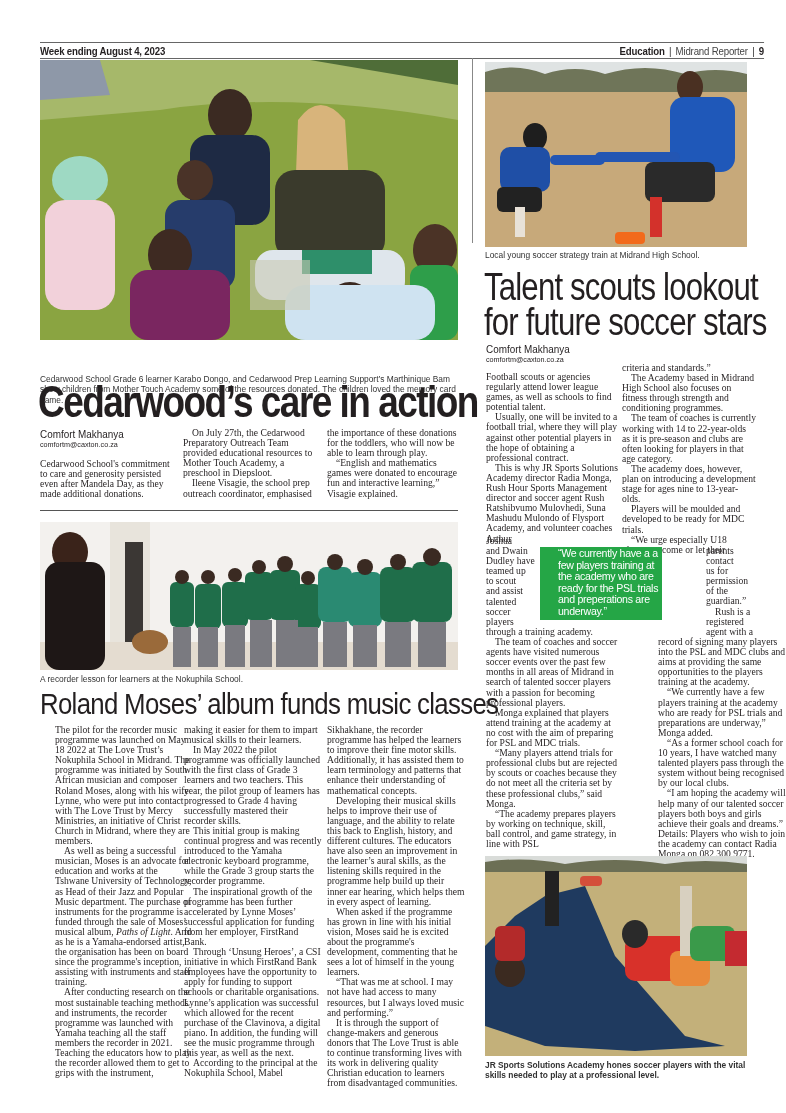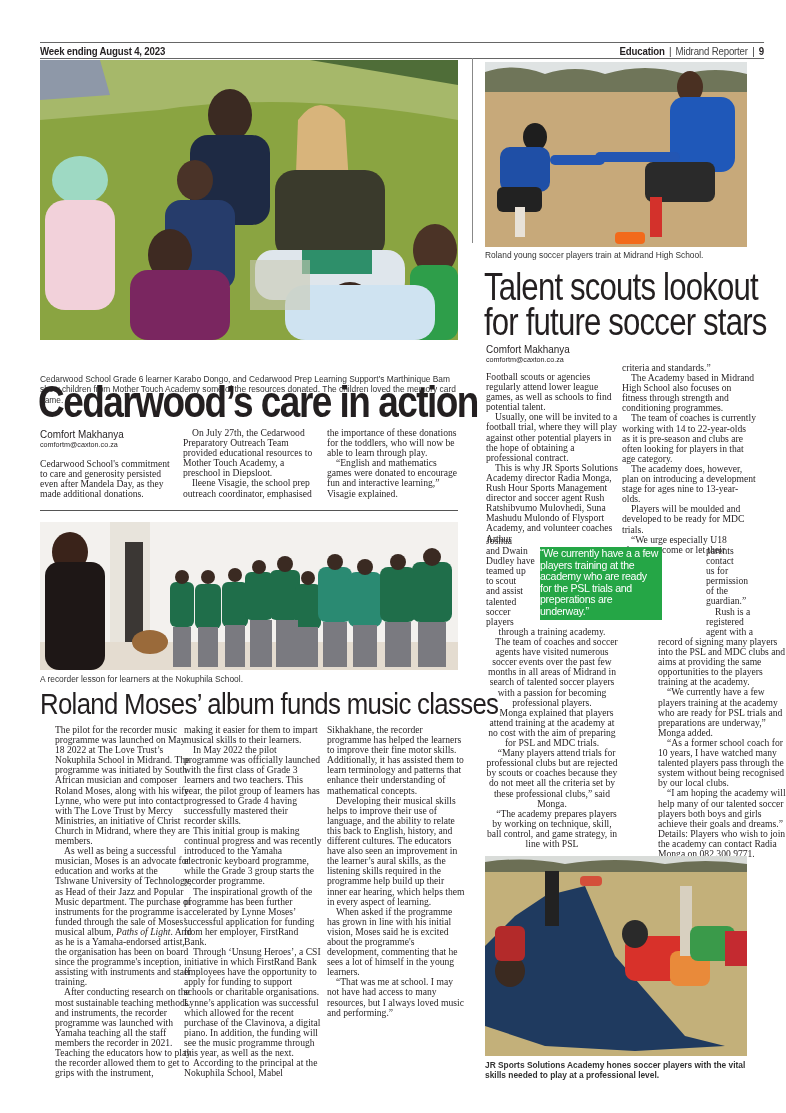--- a/index.html
+++ b/index.html
@@ -29,21 +29,21 @@
   .hl-roland { font-family: "Liberation Sans", sans-serif; font-weight: normal; font-size: 30px; letter-spacing: -0.8px; color: #231f20; white-space: nowrap; transform: scaleX(0.86); transform-origin: left top; line-height: 32px; }
 
   .byline-name { font-family: "Liberation Sans", sans-serif; font-size: 11px; line-height: 12px; color: #231f20; transform: scaleX(0.9); transform-origin: left top; white-space: nowrap; }
   .byline-email { font-family: "Liberation Sans", sans-serif; font-size: 8px; line-height: 10px; color: #231f20; transform: scaleX(0.9); transform-origin: left top; white-space: nowrap; }
 
   .body-col { font-family: "Liberation Serif", serif; font-size: 9.6px; line-height: 10.1px; color: #231f20; text-align: left; }
   .body-col p { text-indent: 9px; }
   .body-col p.noindent { text-indent: 0; }
   .body-col em { font-style: italic; }
 
-  .pullquote { left: 540px; top: 547px; width: 122px; background: #25a646; color: #ffffff; font-family: "Liberation Sans", sans-serif; font-size: 10.6px; line-height: 11.6px; padding: 1px 3px 2px 0; letter-spacing: -0.3px; }
+  .pullquote { left: 540px; top: 547px; width: 122px; background: #25a646; color: #ffffff; font-family: "Liberation Sans", sans-serif; font-size: 10.6px; line-height: 11.6px; padding: 1px 3px 2px 18px; letter-spacing: -0.3px; }
 </style>
 </head>
 <body>
 
 <div class="abs header">
   <span>Week ending August 4, 2023</span>
   <span class="right">
     <span>Education</span>
     <span class="sep">|</span>
     <span class="pub">Midrand Reporter</span>
@@ -95,21 +95,21 @@
     <rect x="160" y="100" width="70" height="40" rx="8" fill="#2a2a2a"></rect>
     <rect x="165" y="135" width="12" height="40" fill="#d3312b"></rect>
     <rect x="130" y="170" width="30" height="12" rx="4" fill="#f26a1b"></rect>
   </svg>
 </div>
 
 <div class="abs vrule"></div>
 
 <div class="abs caption" style="left:40px;top:341px;width:420px;margin-top:33px;">Cedarwood School Grade 6 learner Karabo Dongo, and Cedarwood Prep Learning Support’s  Marthinique Bam show children from Mother Touch Academy some of the resources donated.  The children loved the memory card game.</div>
 
-<div class="abs caption" style="left:485px;top:250px;width:270px;">Roland young soccer players train at Midrand High School.</div>
+<div class="abs caption" style="left:485px;top:250px;width:270px;">Local young soccer strategy train at Midrand High School.</div>
 
 <div class="abs hl-bold" style="left:38px;top:378px;">Cedarwood’s care in action</div>
 
 <div class="abs byline-name" style="left:40px;top:428px;">Comfort Makhanya</div>
 <div class="abs byline-email" style="left:40px;top:440px;">comfortm@caxton.co.za</div>
 
 <div class="abs body-col" style="left:40px;top:459px;width:138px;">
   <p class="noindent">Cedarwood School's commitment to care and generosity persisted even after Mandela Day, as they made additional donations.</p>
 </div>
 <div class="abs body-col" style="left:183px;top:428px;width:132px;">
@@ -186,20 +186,21 @@
   <p>This initial group is making continual progress and was recently introduced to the Yamaha electronic keyboard programme, while the Grade 3 group starts the recorder programme.</p>
   <p>The inspirational growth of the programme has been further accelerated by Lynne Moses’ successful application for funding from her employer, FirstRand Bank.</p>
   <p>Through ‘Unsung Heroes’, a CSI initiative in which FirstRand Bank employees have the opportunity to apply for funding to support schools or charitable organisations. Lynne’s application was successful which allowed for the recent purchase of the Clavinova, a digital piano. In addition, the funding will see the music programme through this year, as well as the next.</p>
   <p>According to the principal at the Nokuphila School, Mabel</p>
 </div>
 <div class="abs body-col" style="left:327px;top:725px;width:138px;">
   <p class="noindent">Sikhakhane, the recorder programme has helped the learners to improve their fine motor skills. Additionally, it has assisted them to learn terminology and patterns that enhance their understanding of mathematical concepts.</p>
   <p>Developing their musical skills helps to improve their use of language, and the ability to relate this back to English, history, and different cultures. The educators have also seen an improvement in the learner’s aural skills, as the listening skills required in the programme help build up their inner ear hearing, which helps them in every aspect of learning.</p>
   <p>When asked if the programme has grown in line with his initial vision, Moses said he is excited about the programme's development, commenting that he sees a lot of himself in the young learners.</p>
   <p>“That was me at school. I may not have had access to many resources, but I always loved music and performing.”</p>
+  <p>It is through the support of change-makers and generous donors that The Love Trust is able to continue transforming lives with its work in delivering quality Christian education to learners from disadvantaged communities.</p>
 </div>
 
 <div class="abs hl-light" style="left:484px;top:268px;">Talent scouts lookout</div>
 <div class="abs hl-light" style="left:484px;top:303px;">for future soccer stars</div>
 
 <div class="abs byline-name" style="left:486px;top:343px;">Comfort Makhanya</div>
 <div class="abs byline-email" style="left:486px;top:355px;">comfortm@caxton.co.za</div>
 
 <div class="abs body-col" style="left:486px;top:372px;width:132px;">
   <p class="noindent">Football scouts or agencies regularly attend lower league games, as well as schools to find potential talent.</p>
@@ -210,21 +211,21 @@
   <div>Joshua</div>
   <div>and Dwain</div>
   <div>Dudley have</div>
   <div>teamed up</div>
   <div>to scout</div>
   <div>and assist</div>
   <div>talented</div>
   <div>soccer</div>
   <div>players</div>
 </div>
-<div class="abs body-col" style="left:486px;top:627px;width:132px;text-align:center;">
+<div class="abs body-col" style="left:486px;top:627px;width:132px;">
   <p class="noindent">through a training academy.</p>
   <p>The team of coaches and soccer agents have visited numerous soccer events over the past few months in all areas of Midrand in search of talented soccer players with a passion for becoming professional players.</p>
   <p>Monga explained that players attend training at the academy at no cost with the aim of preparing for PSL and MDC trials.</p>
   <p>“Many players attend trials for professional clubs but are rejected by scouts or coaches because they do not meet all the criteria set by these professional clubs,” said Monga.</p>
   <p>“The academy prepares players by working on technique, skill, ball control, and game strategy, in line with PSL</p>
 </div>
 
 <div class="abs body-col" style="left:622px;top:363px;width:134px;">
   <p class="noindent">criteria and standards.”</p>
   <p>The Academy based in Midrand High School also focuses on fitness through strength and conditioning programmes.</p>

